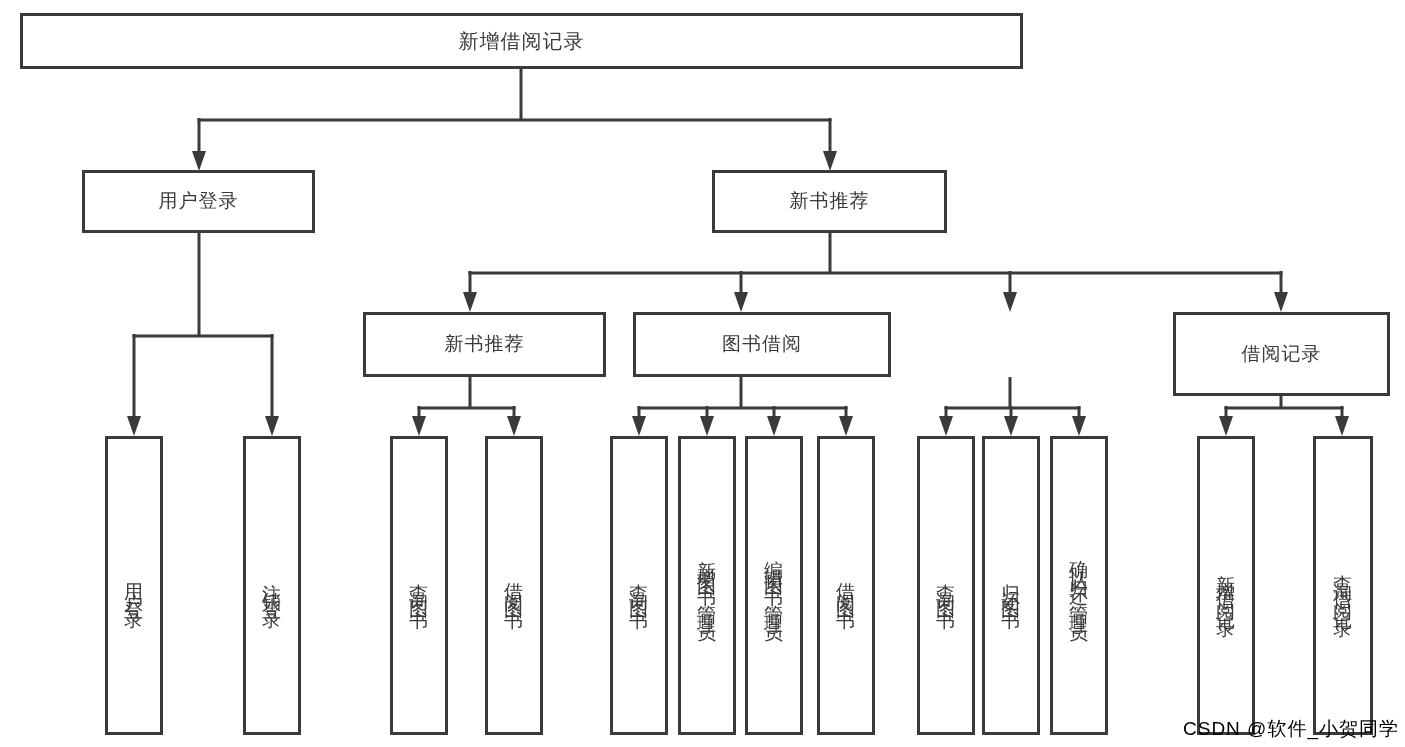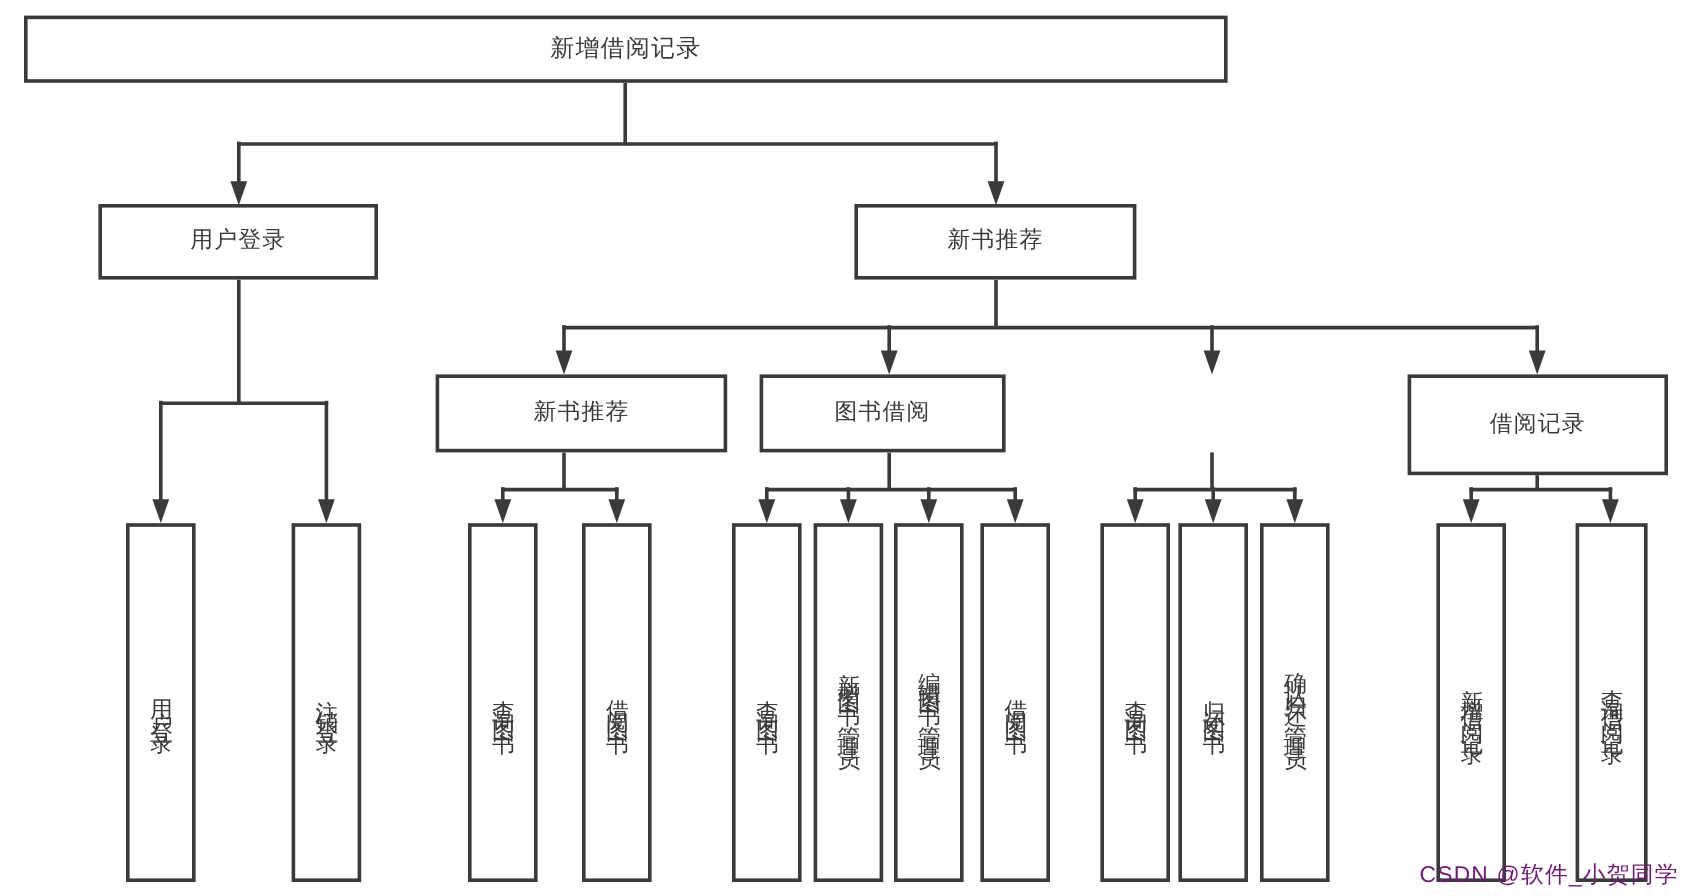--- a/index.html
+++ b/index.html
@@ -151,21 +151,21 @@
   <div class="node h-node" style="left:82px;top:170px;width:233px;height:63px;">
     <span>用户登录</span>
   </div>
   <div class="node h-node" style="left:712px;top:170px;width:235px;height:63px;">
     <span>新书推荐</span>
   </div>
 
   <div class="node h-node" style="left:363px;top:312px;width:243px;height:65px;font-family:Liberation Serif, serif;">
     <span>新书推荐</span>
   </div>
-  <div class="node h-node" style="left:633px;top:312px;width:205px;height:65px;">
+  <div class="node h-node" style="left:633px;top:312px;width:258px;height:65px;">
     <span>图书借阅</span>
   </div>
   <div class="node h-node" style="left:1173px;top:312px;width:217px;height:84px;">
     <span>借阅记录</span>
   </div>
 
   <div class="node v-node" style="left:105px;top:436px;width:58px;height:299px;">
     <span>用户登录</span>
   </div>
   <div class="node v-node" style="left:243px;top:436px;width:58px;height:299px;">
@@ -198,15 +198,15 @@
   <div class="node v-node" style="left:1050px;top:436px;width:58px;height:299px;">
     <span>确认归还（管理员）</span>
   </div>
   <div class="node v-node" style="left:1197px;top:436px;width:58px;height:299px;">
     <span>新增借阅记录</span>
   </div>
   <div class="node v-node" style="left:1313px;top:436px;width:60px;height:299px;">
     <span>查询借阅记录</span>
   </div>
 
-  <div class="watermark" style="color: #701a75;">CSDN @软件_小贺同学</div>
+  <div class="watermark" style="color: #000000;">CSDN @软件_小贺同学</div>
 
 </div>
 
 </body></html>

